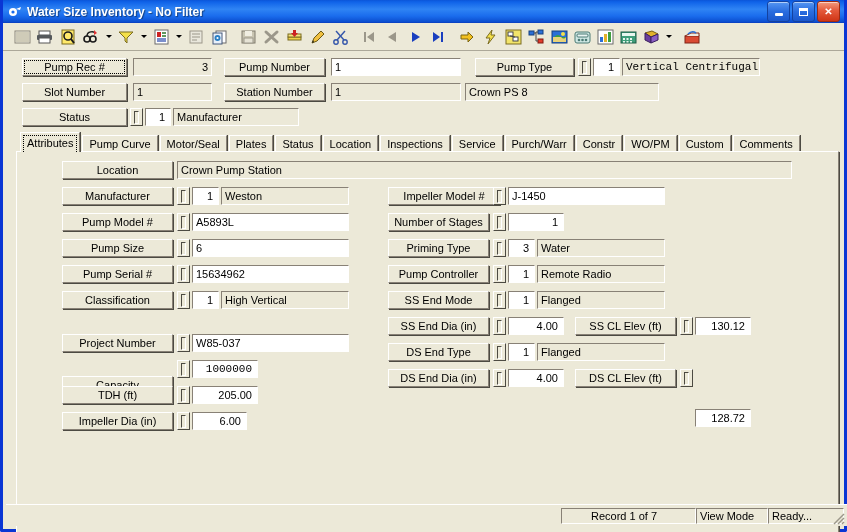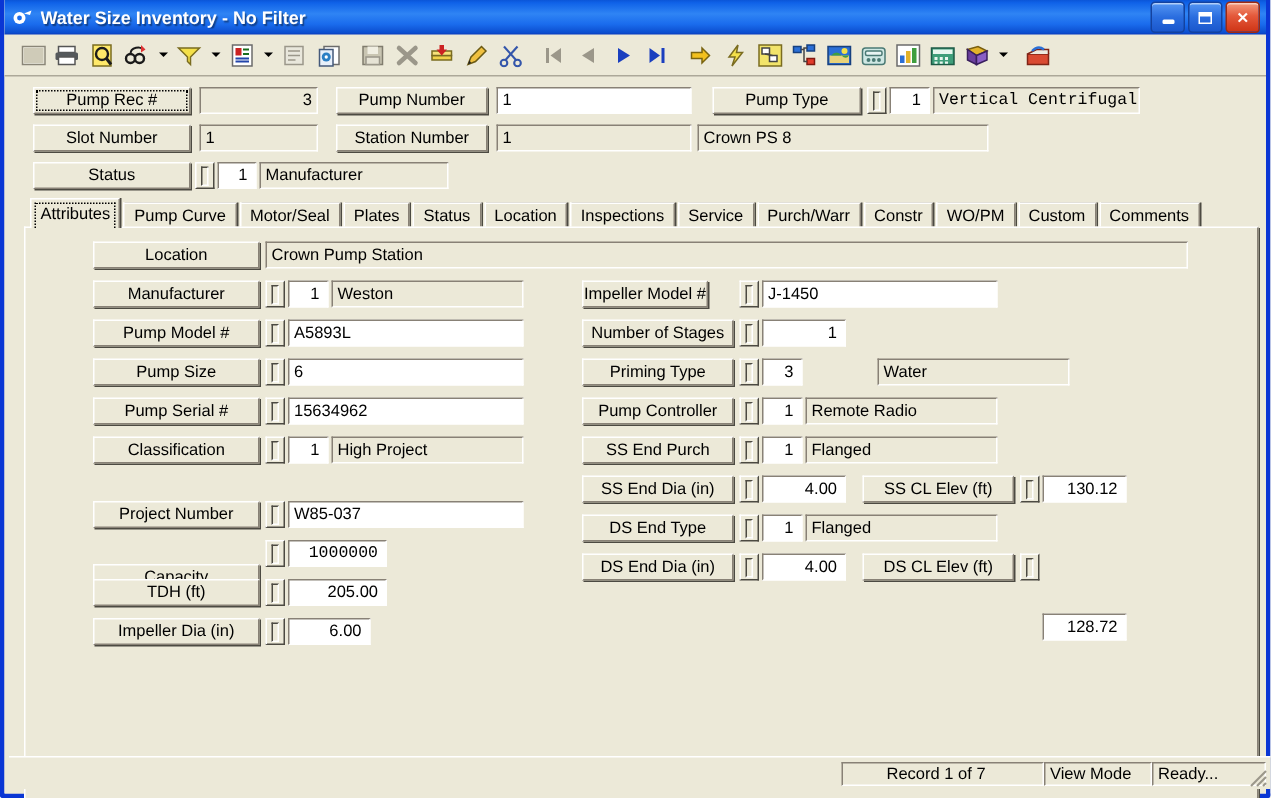--- a/index.html
+++ b/index.html
@@ -512,21 +512,21 @@
         <div class="spin" style="left:160px;top:113px;">
             <i></i>
           </div>
         <div class="wh-field" style="left:175px;top:113px;width:157px;">15634962</div>
 
         <div class="lbl-btn" style="left:45px;top:139px;width:111px;">Classification</div>
         <div class="spin" style="left:160px;top:139px;">
             <i></i>
           </div>
         <div class="wh-field num" style="left:175px;top:139px;width:27px;">1</div>
-        <div class="ro-field" style="left:204px;top:139px;width:128px;">High Project</div>
+        <div class="ro-field" style="left:204px;top:139px;width:128px;">High Vertical</div>
 
         <div class="lbl-btn" style="left:45px;top:182px;width:111px;">Project Number</div>
         <div class="spin" style="left:160px;top:182px;">
             <i></i>
           </div>
         <div class="wh-field" style="left:175px;top:182px;width:157px;">W85-037</div>
 
         <div class="lbl-btn" style="left:45px;top:224px;width:111px;">Capacity</div>
         <div class="spin" style="left:160px;top:208px;">
             <i></i>
@@ -538,47 +538,47 @@
             <i></i>
           </div>
         <div class="wh-field num" style="left:175px;top:234px;width:66px;">205.00</div>
 
         <div class="lbl-btn" style="left:45px;top:260px;width:111px;">Impeller Dia (in)</div>
         <div class="spin" style="left:160px;top:260px;">
             <i></i>
           </div>
         <div class="wh-field num" style="left:175px;top:260px;width:55px;">6.00</div>
 
-        <div class="lbl-btn" style="left:371px;top:35px;width:84px;">Impeller Model #</div>
+        <div class="lbl-btn" style="left:371px;top:35px;width:112px;">Impeller Model #</div>
         <div class="spin" style="left:476px;top:35px;">
             <i></i>
           </div>
         <div class="wh-field" style="left:491px;top:35px;width:157px;">J-1450</div>
 
         <div class="lbl-btn" style="left:371px;top:61px;width:101px;">Number of Stages</div>
         <div class="spin" style="left:476px;top:61px;">
             <i></i>
           </div>
         <div class="wh-field num" style="left:491px;top:61px;width:56px;">1</div>
 
         <div class="lbl-btn" style="left:371px;top:87px;width:101px;">Priming Type</div>
         <div class="spin" style="left:476px;top:87px;">
             <i></i>
           </div>
         <div class="wh-field num" style="left:491px;top:87px;width:27px;">3</div>
-        <div class="ro-field" style="left:520px;top:87px;width:128px;margin-left:48px;">Water</div>
+        <div class="ro-field" style="left:520px;top:87px;width:128px;">Water</div>
 
         <div class="lbl-btn" style="left:371px;top:113px;width:101px;">Pump Controller</div>
         <div class="spin" style="left:476px;top:113px;">
             <i></i>
           </div>
         <div class="wh-field num" style="left:491px;top:113px;width:27px;">1</div>
         <div class="ro-field" style="left:520px;top:113px;width:128px;">Remote Radio</div>
 
-        <div class="lbl-btn" style="left:371px;top:139px;width:101px;">SS End Purch</div>
+        <div class="lbl-btn" style="left:371px;top:139px;width:101px;">SS End Mode</div>
         <div class="spin" style="left:476px;top:139px;">
             <i></i>
           </div>
         <div class="wh-field num" style="left:491px;top:139px;width:27px;">1</div>
         <div class="ro-field" style="left:520px;top:139px;width:128px;">Flanged</div>
 
         <div class="lbl-btn" style="left:371px;top:165px;width:101px;">SS End Dia (in)</div>
         <div class="spin" style="left:476px;top:165px;">
             <i></i>
           </div>

